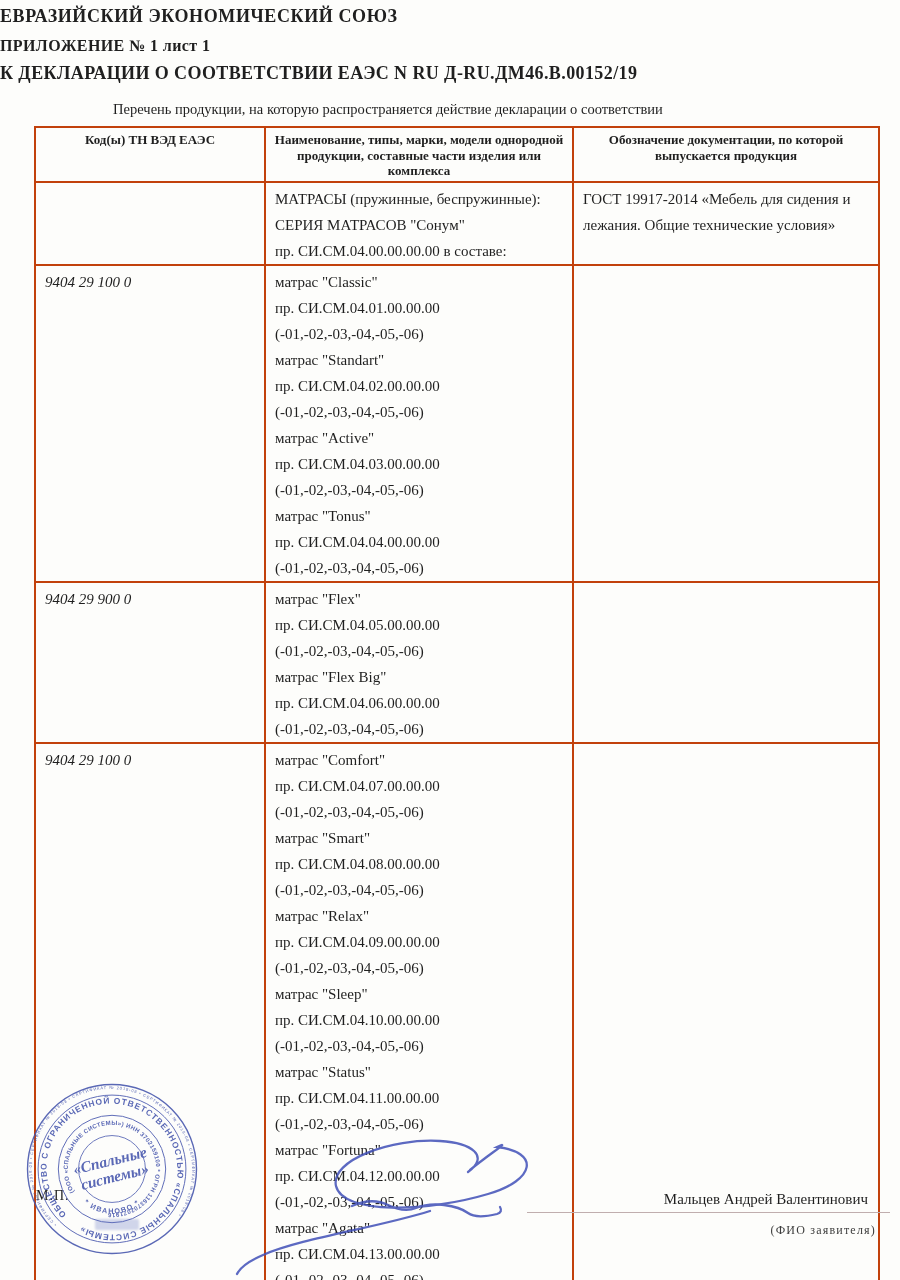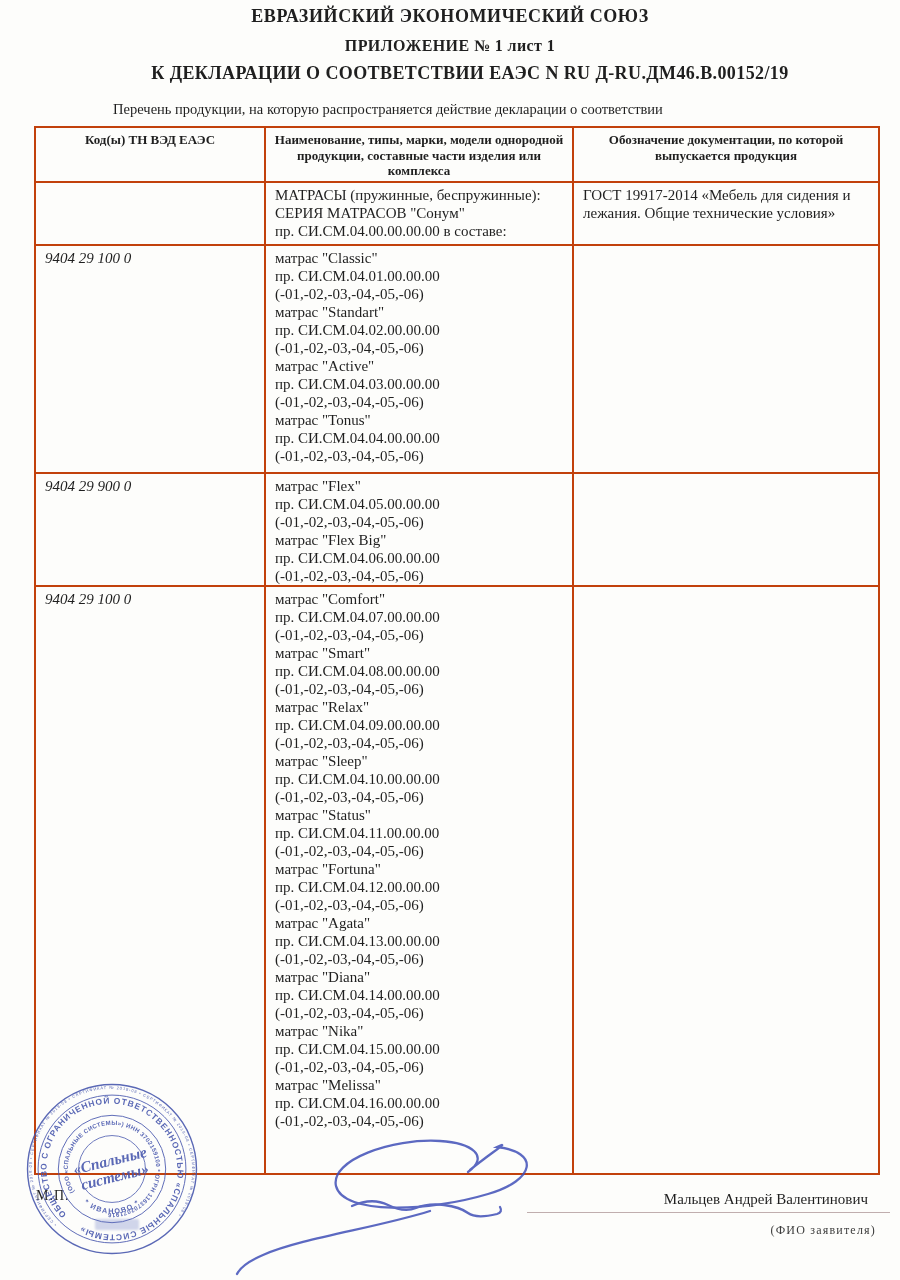--- a/index.html
+++ b/index.html
@@ -2,38 +2,38 @@
 <html><head>
 <meta charset="utf-8">
 <style>
   html,body{margin:0;padding:0;}
   body{
     width:900px;height:1280px;position:relative;overflow:hidden;
     background:#fdfdfb;
     font-family:"Liberation Serif", serif;
     color:#1f1f1f;
   }
-  .titles{position:absolute;top:6px;left:0;width:900px;text-align:center;}
+  .titles{position:absolute;top:6px;left:0;width:900px;text-align:left;}
   .title-1{font-size:18px;font-weight:bold;letter-spacing:.6px;}
   .title-2{font-size:16px;font-weight:bold;margin-top:10px;letter-spacing:.4px;}
-  .title-3{font-size:18px;font-weight:bold;margin-top:8px;letter-spacing:.4px;padding-left:40px;}
+  .title-3{font-size:18px;font-weight:bold;margin-top:8px;letter-spacing:.4px;}
   .subtitle{position:absolute;top:101px;left:0;width:776px;text-align:center;font-size:14.5px;}
   table.products{
     position:absolute;left:34px;top:126px;width:844px;
     border-collapse:collapse;table-layout:fixed;
   }
   table.products th, table.products td{
     border:2px solid #c2410c;vertical-align:top;
   }
   table.products th{
     font-size:13px;font-weight:bold;text-align:center;
     line-height:15.5px;padding:4px 8px 2px 8px;
   }
   table.products td{
-    font-size:15px;line-height:18px;padding:3px 8px 0 9px;
+    font-size:15px;line-height:26px;padding:3px 8px 0 9px;
   }
   .cell-lines{white-space:pre-line;}
   .doc-cell{line-height:20px;padding-top:4px;}
   .code-cell{padding-top:4px;font-style:italic;}
   .mp-label{position:absolute;left:36px;top:1188px;font-size:14px;letter-spacing:1px;}
   .sig-block{position:absolute;left:515px;top:1191px;width:375px;text-align:right;}
   .sig-name{font-size:15px;transform:translateX(-22px);}
   .sig-line{margin-top:4px;margin-left:12px;border-top:1px solid #c0aeae;height:0;}
   .sig-caption{margin-top:10px;font-size:12px;letter-spacing:1.2px;color:#3c3c3c;transform:translateX(-14px);}
   .stamp{position:absolute;left:24px;top:1081px;width:176px;height:176px;opacity:.88;}

